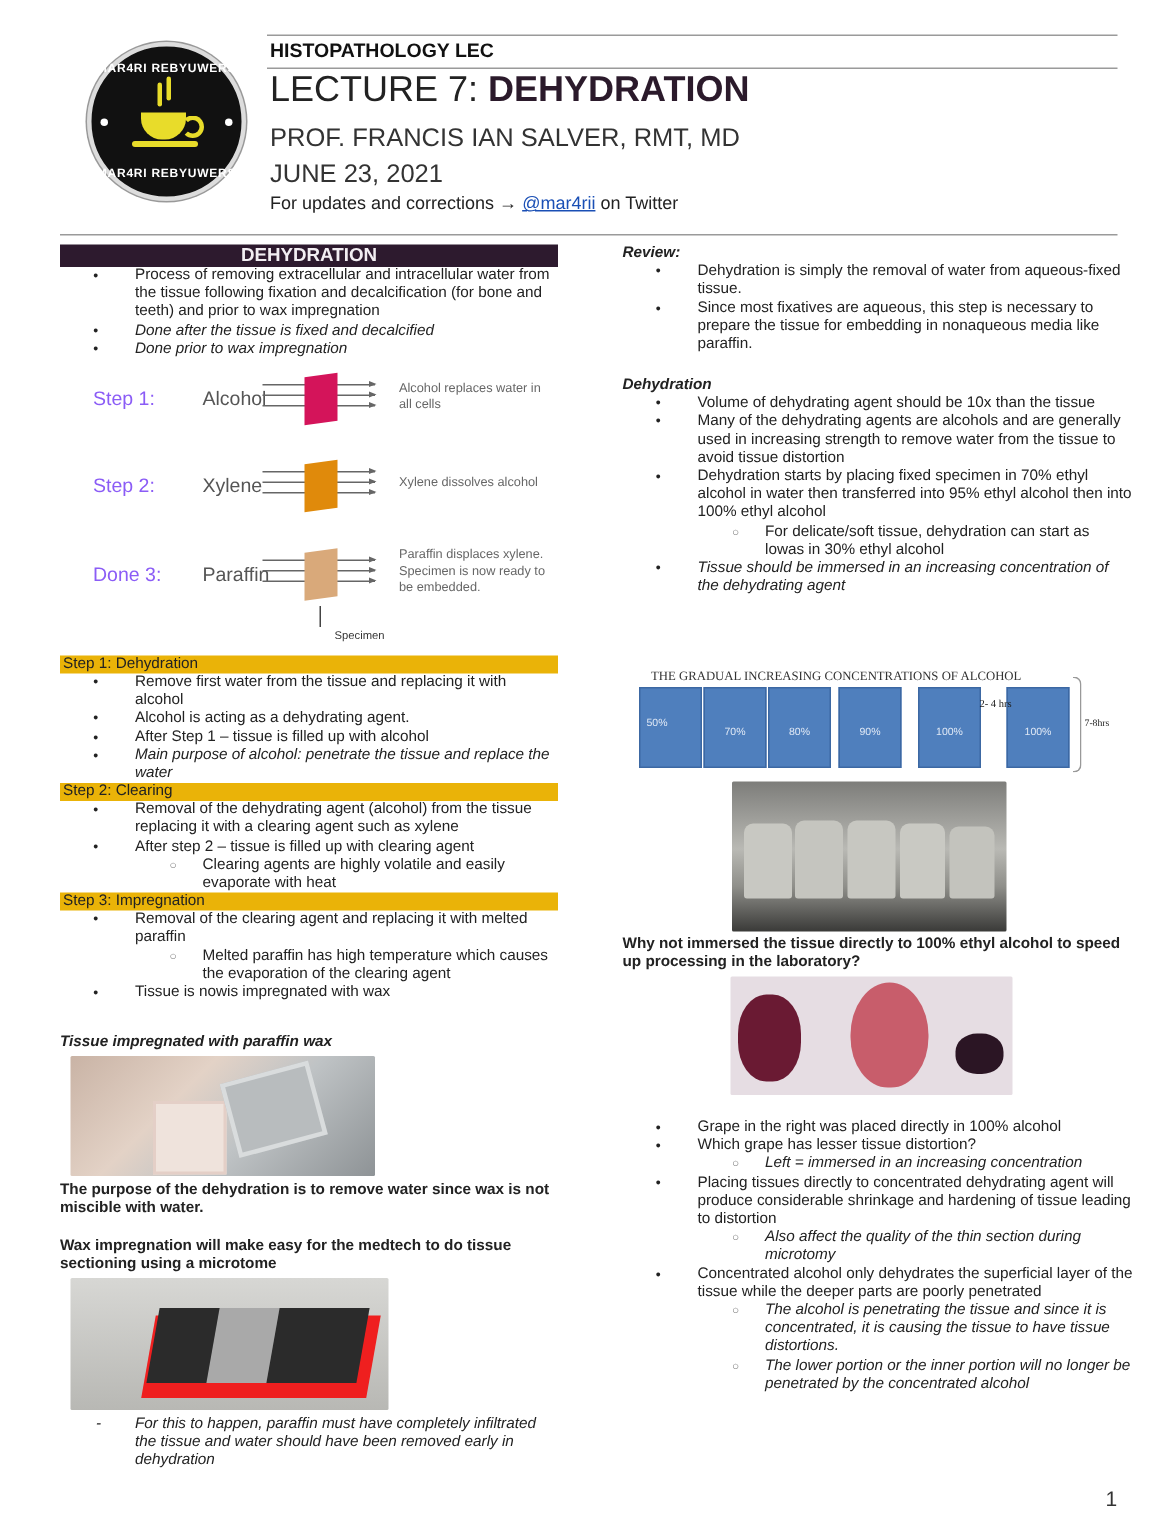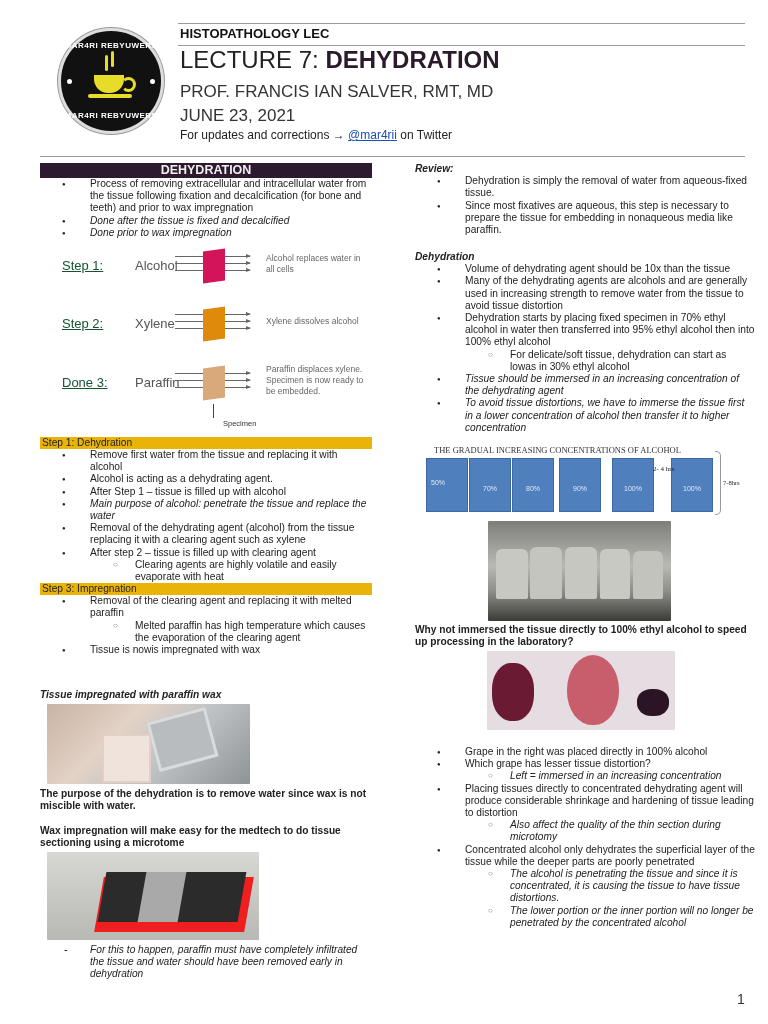--- a/index.html
+++ b/index.html
@@ -39,21 +39,21 @@
   li.b2 { padding-left:95px; }
   li.b2::before { content:"○"; position:absolute; left:73px; font-size:8px; color:#777; }
   li.dash { padding-left:50px; }
   li.dash::before { content:"-"; position:absolute; left:24px; }
   .it { font-style:italic; }
   .bold { font-weight:bold; }
   .heading { font-weight:bold; font-size:10.2px;font-style:italic; }
 
   
   .diagram { position:absolute; left:40px; top:248px; width:330px; height:185px; background:#fff; }
-  .d-step { position:absolute; left:22px; font-size:13px; color:#14532d;text-decoration:underline; }
+  .d-step { position:absolute; left:22px; font-size:13px; color:#8b5cf6; }
   .d-agent { position:absolute; left:95px; font-size:13px; color:#555; }
   .d-arrow { position:absolute; left:135px; width:75px; height:1px; background:#666; }
   .d-arrow::after { content:""; position:absolute; right:-1px; top:-2px; border-left:5px solid #666; border-top:2.5px solid transparent; border-bottom:2.5px solid transparent; }
   .d-block { position:absolute; left:163px; width:22px; height:32px; }
   .d-note { position:absolute; left:226px; font-size:8.5px; color:#666; line-height:11px; width:100px; }
 
   
   .conc { position:absolute; left:420px; top:443px; width:335px; height:75px; }
   .conc-title { position:absolute; left:14px; top:2px; font-family:"Liberation Serif", serif; font-size:8.5px; color:#333; }
   .cbox { position:absolute; top:15px; height:52px; background:#4f7fbd; border:1px solid #3c68a3; color:#dfe8f5; font-size:7px; }
@@ -126,20 +126,21 @@
 </div>
 
 <div class="col left" style="top:437px;">
   <div class="step-bar">Step 1: Dehydration</div>
   <ul>
     <li class="b1">Remove first water from the tissue and replacing it with alcohol</li>
     <li class="b1">Alcohol is acting as a dehydrating agent.</li>
     <li class="b1">After Step 1 – tissue is filled up with alcohol</li>
     <li class="b1 it">Main purpose of alcohol: penetrate the tissue and replace the water</li>
   </ul>
+  <div class="step-bar">Step 2: Clearing</div>
   <ul>
     <li class="b1">Removal of the dehydrating agent (alcohol) from the tissue replacing it with a clearing agent such as xylene</li>
     <li class="b1">After step 2 – tissue is filled up with clearing agent</li>
     <li class="b2">Clearing agents are highly volatile and easily evaporate with heat</li>
   </ul>
   <div class="step-bar">Step 3: Impregnation</div>
   <ul>
     <li class="b1">Removal of the clearing agent and replacing it with melted paraffin</li>
     <li class="b2">Melted paraffin has high temperature which causes the evaporation of the clearing agent</li>
     <li class="b1">Tissue is nowis impregnated with wax</li>
@@ -173,21 +174,20 @@
 </div>
 
 <div class="col right" style="top:251px;">
   <div class="heading">Dehydration</div>
   <ul>
     <li class="b1">Volume of dehydrating agent should be 10x than the tissue</li>
     <li class="b1">Many of the dehydrating agents are alcohols and are generally used in increasing strength to remove water from the tissue to avoid tissue distortion</li>
     <li class="b1">Dehydration starts by placing fixed specimen in 70% ethyl alcohol in water then transferred into 95% ethyl alcohol then into 100% ethyl alcohol</li>
     <li class="b2">For delicate/soft tissue, dehydration can start as lowas in 30% ethyl alcohol</li>
     <li class="b1 it">Tissue should be immersed in an increasing concentration of the dehydrating agent</li>
-    <li class="b1 it">To avoid tissue distortions, we have to immerse the tissue first in a lower concentration of alcohol then transfer it to higher concentration</li>
   </ul>
 </div>
 
 <div class="conc">
   <div class="conc-title">THE GRADUAL INCREASING CONCENTRATIONS OF ALCOHOL</div>
   <div class="cbox" style="left:6px; width:40px;">
       <span style="top:20px; text-align:left; padding-left:4px;">50%</span>
     </div>
   <div class="cbox" style="left:49px; width:40px;">
       <span style="top:26px;">70%</span>

